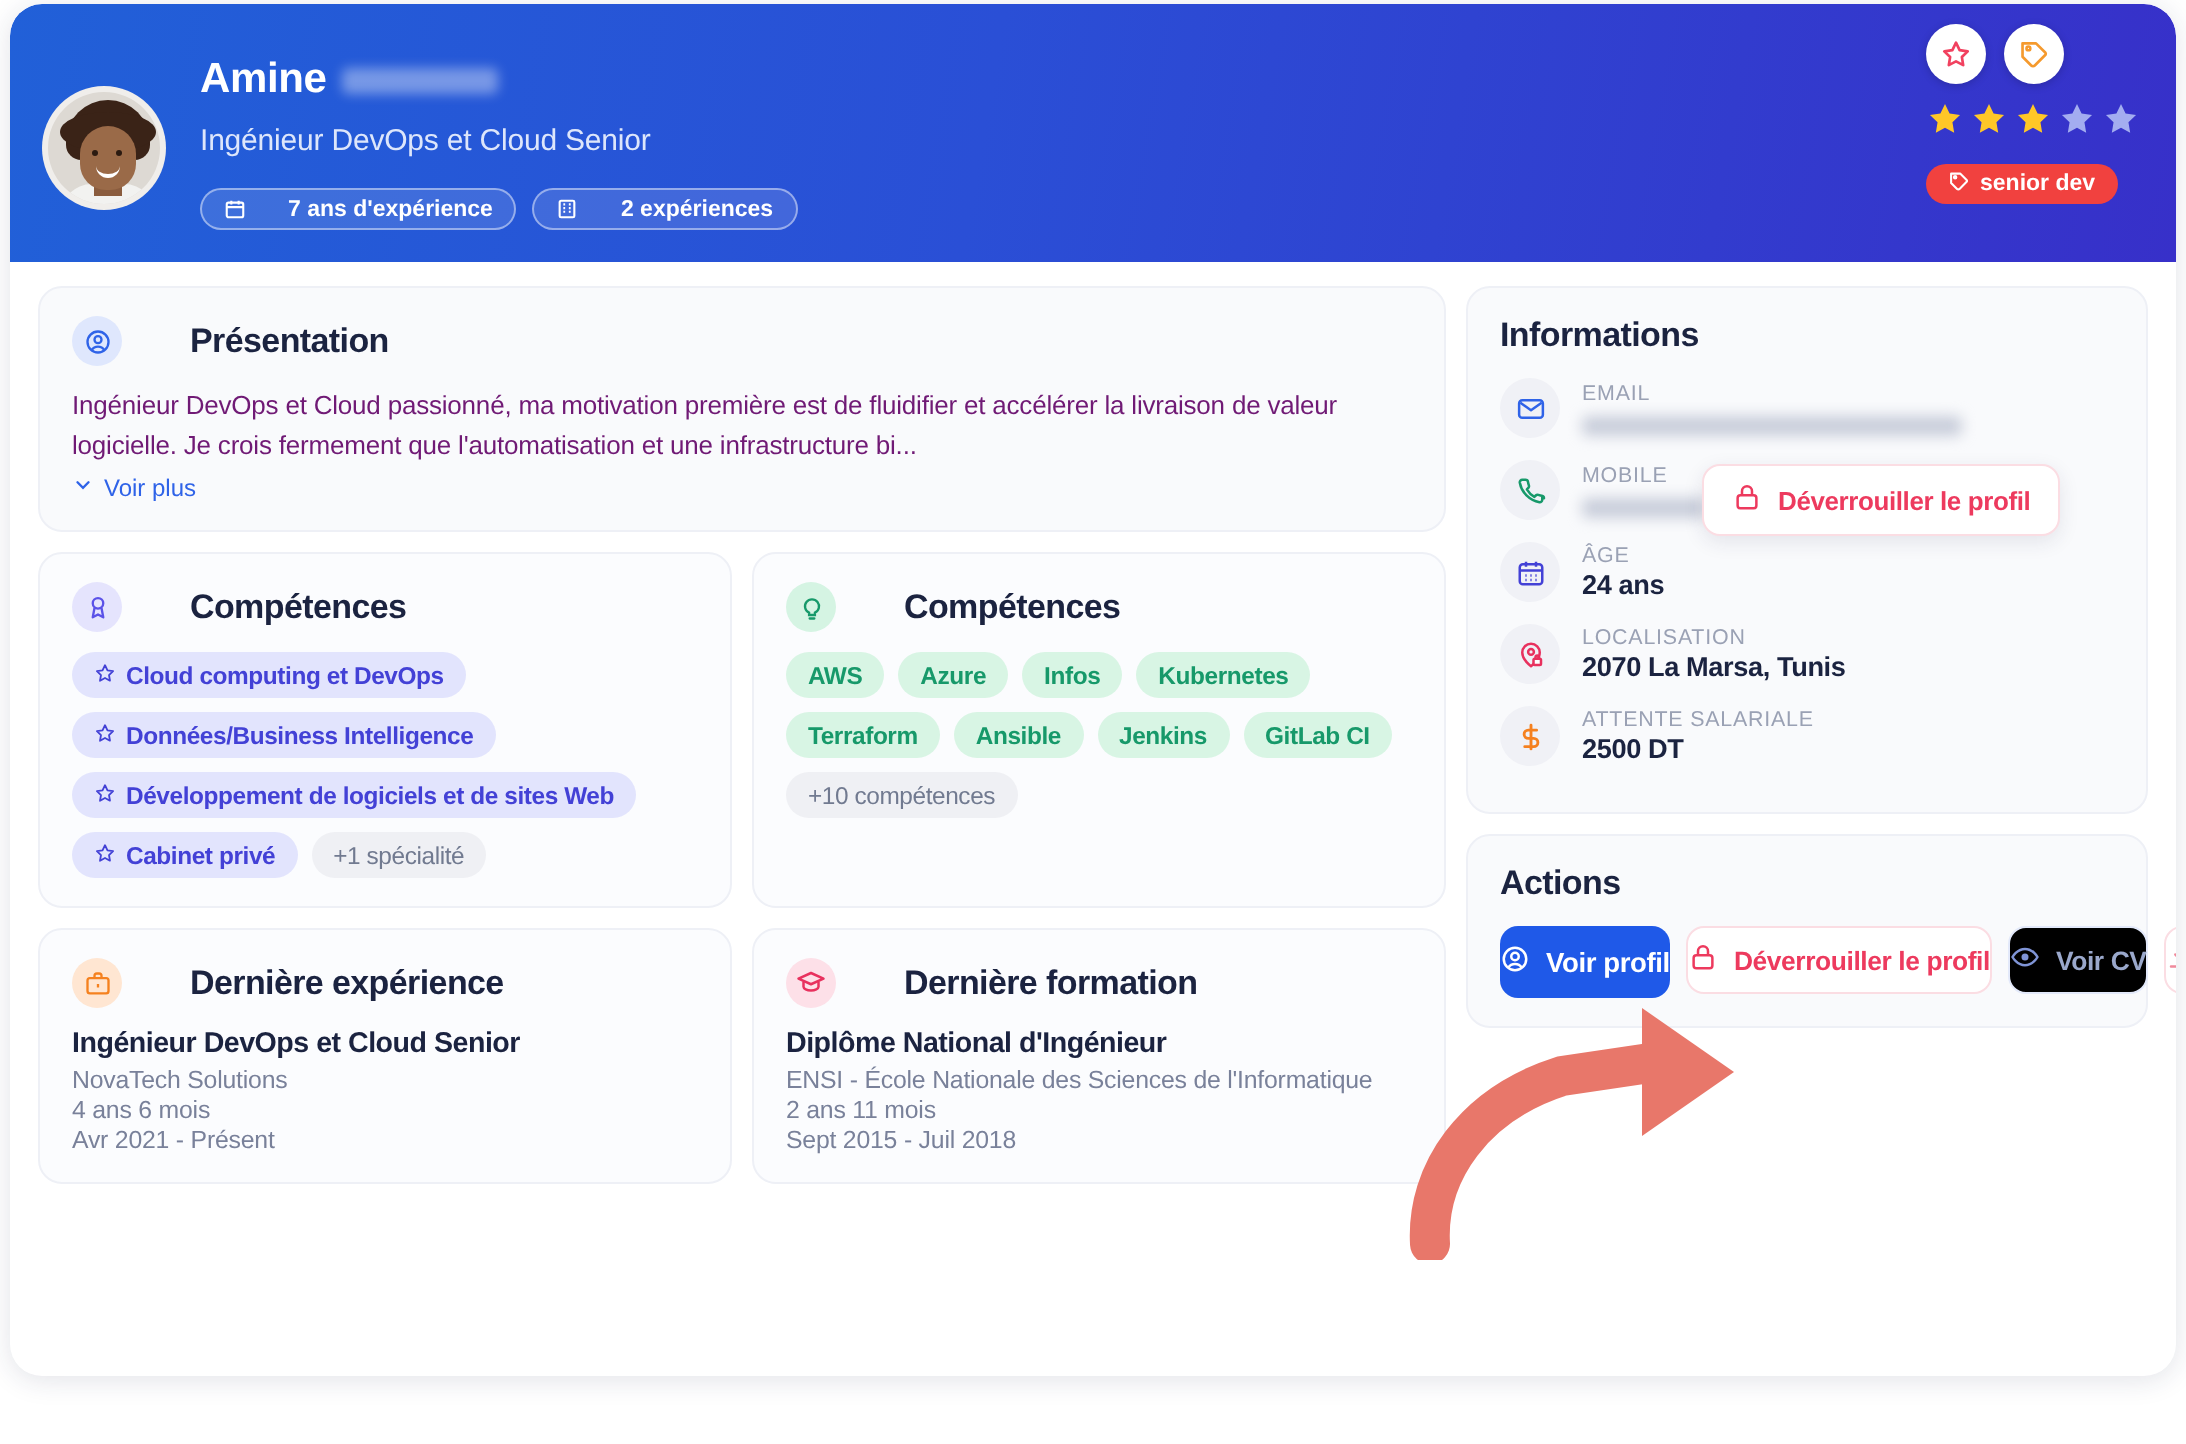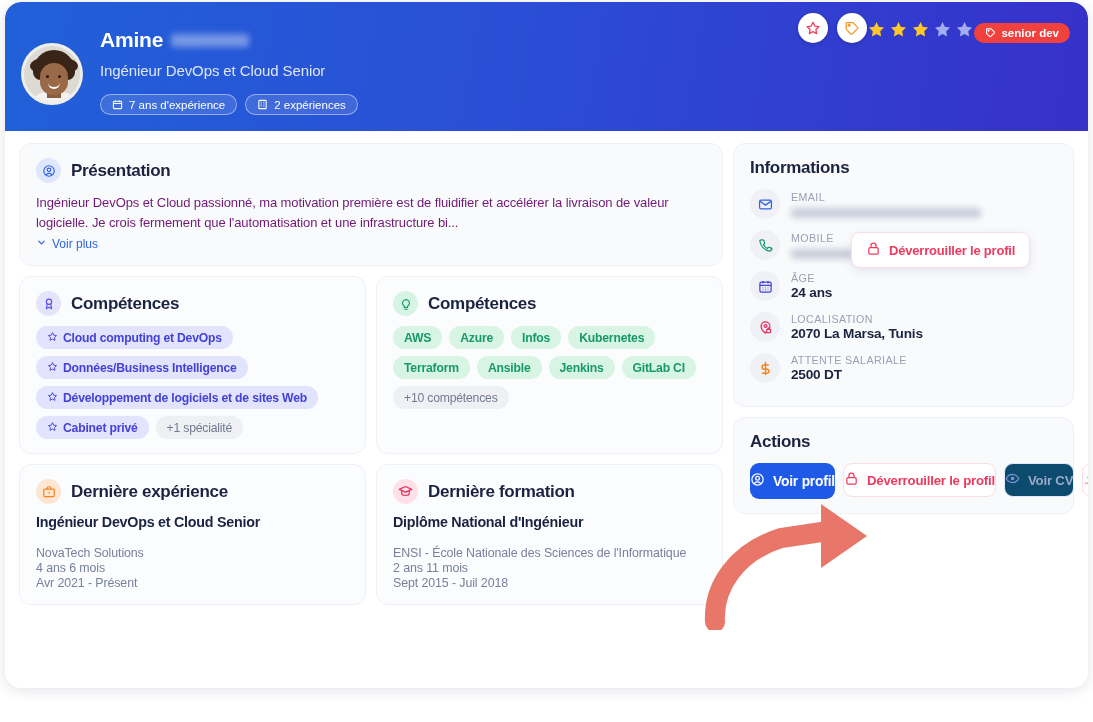--- a/index.html
+++ b/index.html
@@ -56,29 +56,29 @@
     width:78px; height:13px; border-radius:3px;
     background: rgba(255,255,255,.38);
     filter: blur(3px);
   }
   #header-role {
     position:absolute; left:95px; top:60px;
     color:#dde6fb; font-size:15px; font-weight:400; letter-spacing:-.1px;
   }
   #header-chips { position:absolute; left:95px; top:92px; display:flex; gap:8px; }
   .hchip {
-    display:flex; align-items:center; gap:6px;
+    display:flex; align-items:center; gap:21px;
     height:21px; padding:0 11px; border-radius:11px;
     border:1px solid rgba(255,255,255,.45);
     background: rgba(255,255,255,.12);
-    color:#ffffff; font-size:11.5px; font-weight:400; white-space:nowrap;
+    color:#ffffff; font-size:11.5px; font-weight:700; white-space:nowrap;
   }
   .hchip svg { display:block; }
 
-  #header-right { position:absolute; right:18px; top:10px; display:flex; flex-direction:row; align-items:flex-end; }
+  #header-right { position:absolute; right:18px; top:10px; display:flex; flex-direction:column; align-items:flex-start; }
   #icon-buttons { display:flex; gap:9px; }
   .circle-btn {
     width:30px; height:30px; border-radius:50%;
     background:#ffffff; display:flex; align-items:center; justify-content:center;
     box-shadow:0 1px 4px rgba(0,0,0,.18); cursor:pointer;
   }
   #star-rating { display:flex; gap:3px; margin-top:8px; }
   #role-badge {
     margin-top:8px; display:flex; align-items:center; gap:5px;
     background:#f1413f; color:#ffffff; font-size:11.5px; font-weight:700;
@@ -102,42 +102,42 @@
   }
   .panel.plain { background:#fbfcfe; }
   .row2 { display:flex; gap:10px; }
   .row2 > .panel { flex:1; }
 
   .sec-head { display:flex; align-items:center; gap:10px; margin-bottom:10px; }
   .sec-icon {
     width:25px; height:25px; border-radius:50%;
     display:flex; align-items:center; justify-content:center; flex:0 0 auto;
   }
-  .sec-title { font-size:17px; font-weight:700; color:#1b2340; letter-spacing:-.3px; }
+  .sec-title { font-size:17px; font-weight:700; color:#1b2340; letter-spacing:-.3px;margin-left:24px; }
 
   #presentation-text {
     font-size:13px; color:#701a75; line-height:1.55; letter-spacing:-.1px;
   }
   #voir-plus {
     margin-top:4px; display:flex; align-items:center; gap:5px;
     color:#2f63e8; font-size:12px; font-weight:500; cursor:pointer;
   }
 
   .tag-wrap { display:flex; flex-wrap:wrap; gap:7px; }
   .tag {
     display:flex; align-items:center; gap:5px;
     height:23px; padding:0 11px; border-radius:12px;
     font-size:12.2px; font-weight:600; white-space:nowrap; letter-spacing:-.2px;
   }
   .tag.spec  { background:#e2e4fd; color:#4341d6; }
   .tag.skill { background:#d8f5e4; color:#17996a; }
   .tag.more  { background:#eff0f4; color:#717a90; font-weight:500; }
 
   .item-title { font-size:14.3px; font-weight:700; color:#1b2340; letter-spacing:-.25px; }
-  .item-sub   { font-size:12.4px; color:#79819a; margin-top:16px; letter-spacing:-.1px; }
+  .item-sub   { font-size:12.4px; color:#79819a; margin-top:3px; letter-spacing:-.1px; }
   .item-sub.tight { margin-top:1px; }
 
   
   .panel-title { font-size:17px; font-weight:700; color:#1b2340; margin-bottom:11px; letter-spacing:-.3px; }
 
   .info-row { display:flex; align-items:center; gap:11px; margin-bottom:11px; }
   .info-row:last-child { margin-bottom:2px; }
   .info-ico {
     width:30px; height:30px; border-radius:50%; background:#f0f1f6;
     display:flex; align-items:center; justify-content:center; flex:0 0 auto;
@@ -162,21 +162,21 @@
   #actions-list { display:flex; flex-direction:row; gap:8px; }
   .act-btn {
     display:flex; align-items:center; justify-content:center; gap:8px;
     height:34px; border-radius:9px; font-size:13.2px; font-weight:700;
     cursor:pointer; letter-spacing:-.2px; white-space:nowrap;
   }
   #btn-voir-profil { background:#1f59e8; color:#ffffff; height:36px; font-size:13.8px; }
   #btn-unlock { background:#ffffff; border:1px solid #fbdde3; color:#ed3a5e; }
   .act-pair { display:flex; gap:8px; }
   .act-pair > .act-btn { flex:1; }
-  .act-btn.ghost-blue { background:#0c4a6e; border:1px solid #e3e9fa; color:#9aa8cb; font-weight:600; }
+  .act-btn.ghost-blue { background:#000000; border:1px solid #e3e9fa; color:#9aa8cb; font-weight:600; }
   .act-btn.ghost-red  { background:#ffffff; border:1px solid #fbdde3; color:#f2a5b3; font-weight:600; }
   .act-btn.ghost-gray { background:#0c4a6e; border:1px solid #e6e8ef; color:#aab0c0; font-weight:400;align-items:flex-end; }
 
   
   #annotation-arrow {
     position:absolute; left:690px; top:488px;
     width:210px; height:140px; pointer-events:none;
   }
 </style>
 </head>

